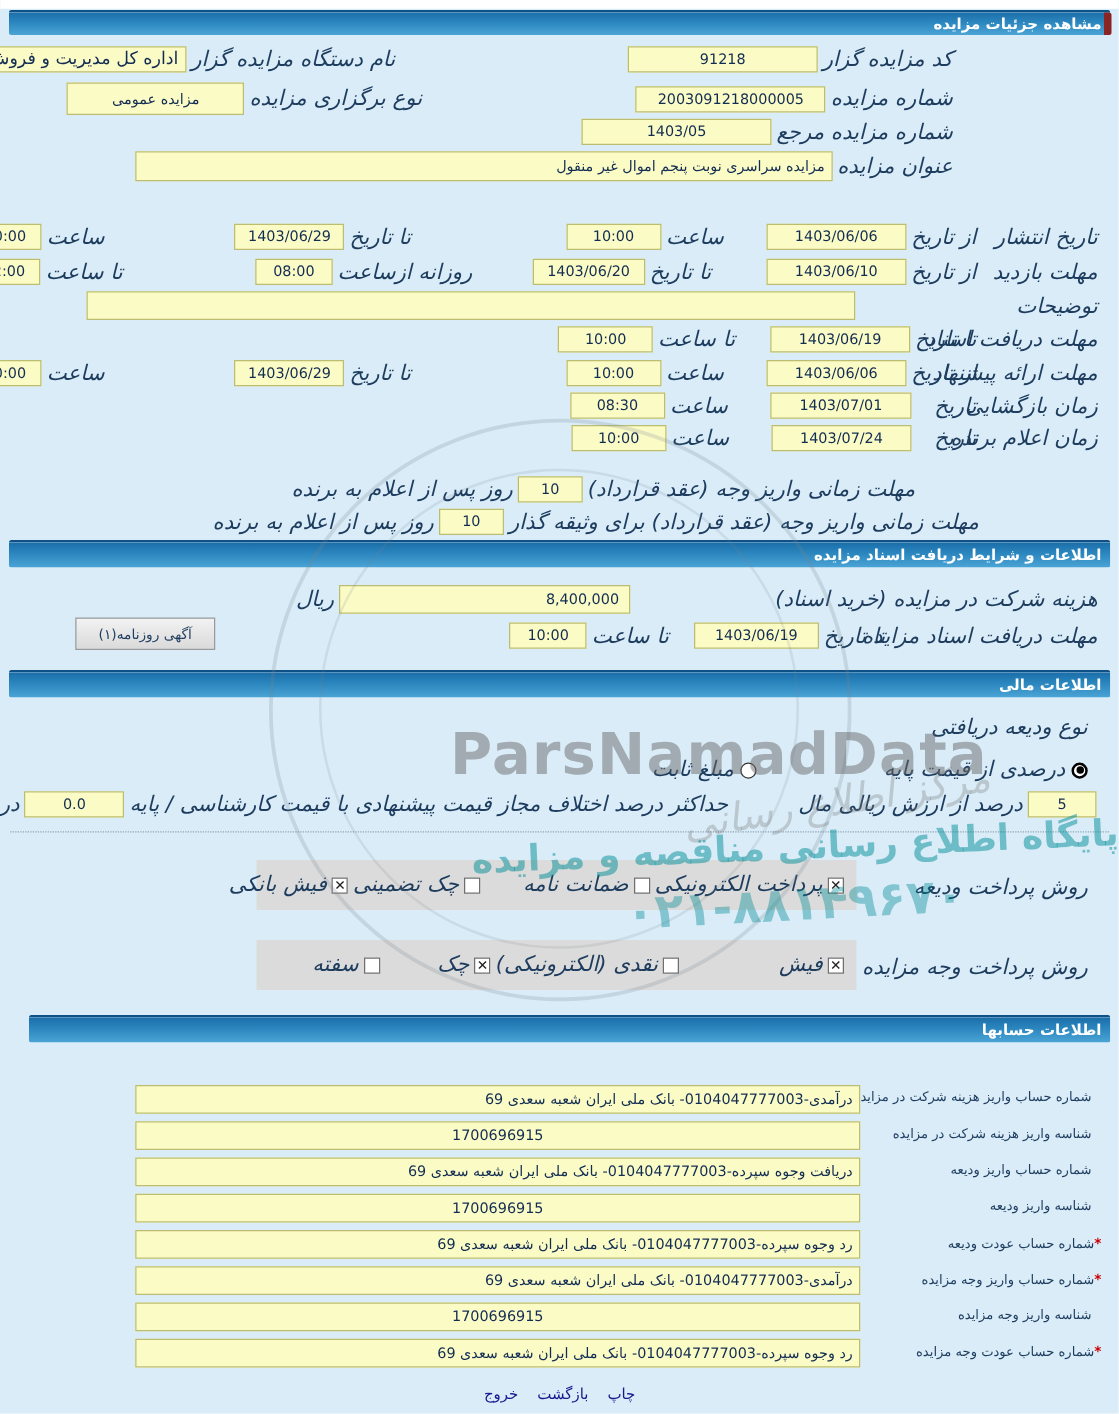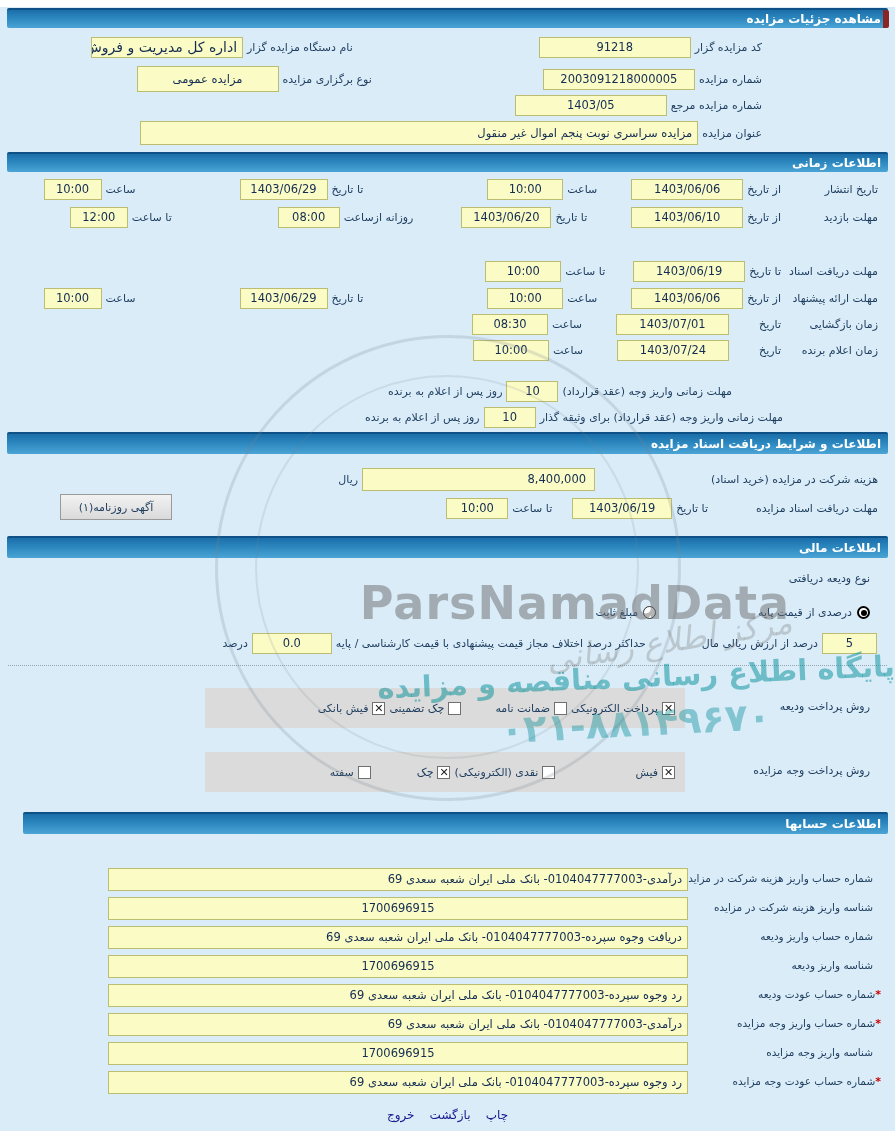--- a/index.html
+++ b/index.html
@@ -5,21 +5,21 @@
   html,body{margin:0;padding:0;background:#fff;}
   .stage{position:relative;width:895px;height:1131px;background:#d9ecf8;overflow:hidden;direction:rtl;
          font-family:"DejaVu Sans",sans-serif;}
   .topstrip{position:absolute;top:0;left:0;right:0;height:7px;background:#ffffff;}
   .bar{position:absolute;left:7px;right:7px;height:20px;border-radius:2px;box-sizing:border-box;
        background:linear-gradient(180deg,#1b6ea9 0%,#2c87bf 45%,#4ba4d5 100%);
        border-top:2px solid #0d5186;color:#fff;font-size:12px;font-weight:bold;line-height:18px;
        padding-right:7px;}
   .bar .redcap{position:absolute;left:auto;right:-1px;top:0;bottom:0;width:6px;background:#8a2525;border-radius:0 2px 2px 0;}
   .row{position:absolute;display:flex;align-items:center;gap:4px;}
-  .lbl,.sub{color:#1d3c5e;font-size:11px;white-space:nowrap;}
+  .lbl,.sub{color:#1d3c5e;font-size:17px;white-space:nowrap;font-style:italic;}
   .box{background:#fbfbc6;border:1px solid #bdbd72;height:21px;line-height:19px;font-size:11.5px;
        color:#122c52;text-align:center;box-sizing:border-box;padding:0 3px;white-space:nowrap;overflow:hidden;}
   .box.txt{text-align:right;padding:0 5px;}
   .box.num{text-align:right;padding:0 8px;}
   .sp{flex:0 0 auto;height:1px;}
   .btn{position:absolute;width:112px;height:26px;background:linear-gradient(180deg,#f2f2f2,#dadada);
        border:1px solid #9a9a9a;color:#1d3c5e;font-size:11px;text-align:center;line-height:24px;
        box-sizing:border-box;font-family:"DejaVu Sans",sans-serif;}
   .panel{position:absolute;background:#dbdbdb;height:40px;display:flex;align-items:center;gap:4px;
          padding:0 10px;box-sizing:border-box;}
@@ -81,23 +81,20 @@
   <div class="row" style="top:95px;right:133px;">
     <span class="lbl">شماره مزایده مرجع</span>
     <div class="box" style="width:152px;">1403/05</div>
   </div>
 
   <div class="row" style="top:121px;right:133px;">
     <span class="lbl">عنوان مزایده</span>
     <div class="box txt" style="width:558px;height:24px;line-height:22px;">مزایده سراسری نوبت پنجم اموال غیر منقول</div>
   </div>
 
-  <div class="bar" style="top:152px;">
-    <span>اطلاعات زمانی</span>
-  </div>
 
   <div class="row" style="top:179px;right:17px;">
     <span class="lbl" style="width:93px;">تاریخ انتشار</span>
     <span class="sub">از تاریخ</span>
     <div class="box" style="width:112px;">1403/06/06</div>
     <span class="sp" style="width:26px;"></span>
     <span class="sub">ساعت</span>
     <div class="box" style="width:76px;">10:00</div>
     <span class="sp" style="width:116px;"></span>
     <span class="sub">تا تاریخ</span>
@@ -115,20 +112,25 @@
     <span class="sub">تا تاریخ</span>
     <div class="box" style="width:90px;">1403/06/20</div>
     <span class="sp" style="width:40px;"></span>
     <span class="sub">روزانه ازساعت</span>
     <div class="box" style="width:62px;">08:00</div>
     <span class="sp" style="width:98px;"></span>
     <span class="sub">تا ساعت</span>
     <div class="box" style="width:58px;">12:00</div>
   </div>
 
+  <div class="row" style="top:233px;right:17px;">
+    <span class="lbl" style="width:93px;">توضیحات</span>
+    <span class="sp" style="width:93px;"></span>
+    <div class="box txt" style="width:615px;height:23px;"></div>
+  </div>
 
   <div class="row" style="top:261px;right:17px;">
     <span class="lbl" style="width:93px;">مهلت دریافت اسناد</span>
     <span class="sub">تا تاریخ</span>
     <div class="box" style="width:112px;">1403/06/19</div>
     <span class="sp" style="width:20px;"></span>
     <span class="sub">تا ساعت</span>
     <div class="box" style="width:76px;">10:00</div>
   </div>
 

